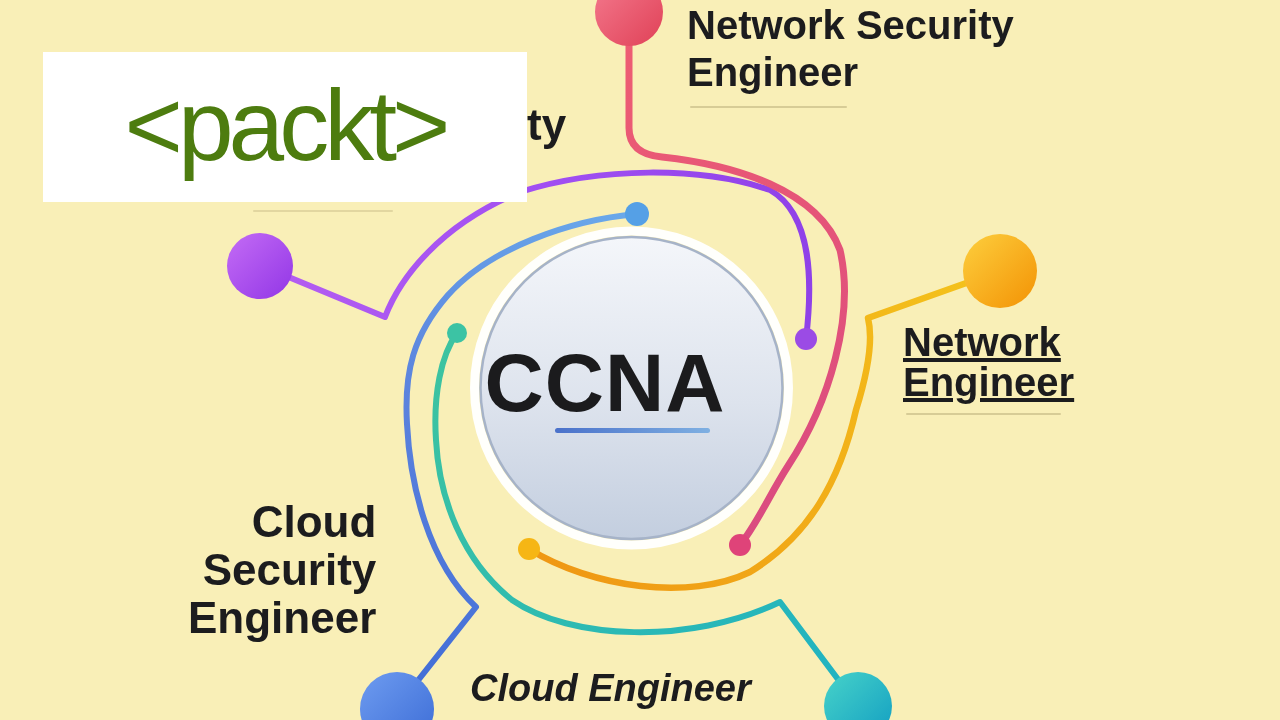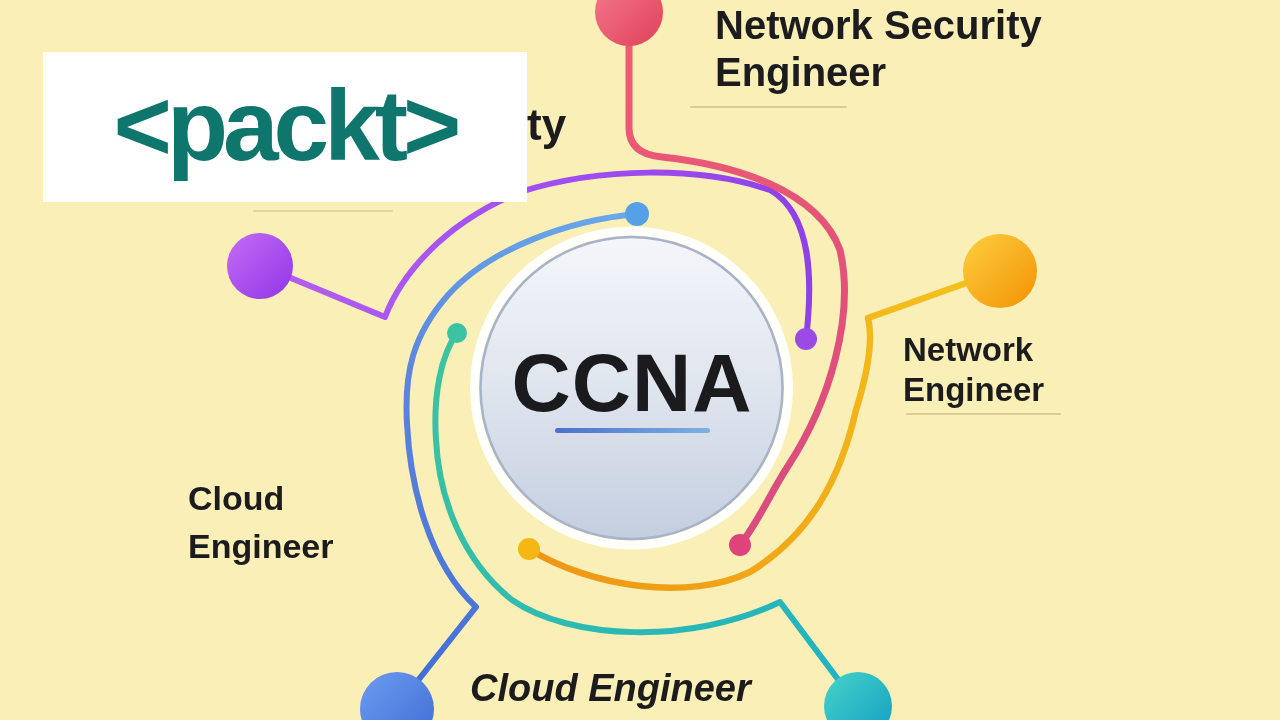--- a/index.html
+++ b/index.html
@@ -21,44 +21,44 @@
   }
 
   
   .label {
     position: absolute;
     z-index: 2;
     color: #1c1c1e;
     font-weight: bold;
     letter-spacing: 0;
   }
-  .label-nse   { left: 687px; top: 2px;   font-size: 40px; line-height: 47px; margin-left: 28px; }
-  .label-ne    { left: 903px; top: 330px; font-size: 33px; line-height: 40px; }
-  .label-cse   { left: 188px; top: 474px; font-size: 34px; line-height: 48px; }
+  .label-nse   { left: 687px; top: 2px;   font-size: 40px; line-height: 47px; }
+  .label-ne    { left: 903px; top: 322px; font-size: 40px; line-height: 40px; text-decoration: underline; }
+  .label-cse   { left: 188px; top: 498px; font-size: 44px; line-height: 48px; text-align: right; }
   .label-ce    { left: 470px; top: 666px; font-size: 38px; line-height: 44px; font-style: italic; }
   .label-frag  { left: 527px; top: 103px; font-size: 44px; line-height: 44px; }
 
   .label .line { display: block; }
 
   .underline {
     position: absolute;
     z-index: 2;
     height: 2px;
     background: rgba(95, 80, 35, 0.22);
     border-radius: 1px;
   }
   .underline-nse    { left: 690px; top: 106px; width: 157px; }
   .underline-ne     { left: 906px; top: 413px; width: 155px; }
   .underline-hidden { left: 253px; top: 210px; width: 140px; opacity: .7; }
 
   
   .ccna-title {
     position: absolute;
     z-index: 2;
-    left: 452px; top: 338px; width: 360px;
+    left: 425px; top: 338px; width: 360px;
     font-size: 82px; line-height: 90px;
     font-weight: bold;
     letter-spacing: 1px;
     color: #1b1b1d;
     text-align: center;
   }
   .ccna-underline {
     position: absolute;
     z-index: 2;
     left: 555px; top: 428px;
@@ -73,23 +73,23 @@
     z-index: 3;
     left: 43px; top: 52px;
     width: 484px; height: 150px;
     background: #ffffff;
     display: flex;
     align-items: center;
     justify-content: center;
   }
   .logo-text {
     font-size: 100px;
-    font-weight: bold;
+    font-weight: normal;
     letter-spacing: -5px;
-    color: #0f766e;
+    color: #4d7c0f;
     transform: translateY(-2px);
   }
 </style>
 </head>
 <body>
 
 <div class="canvas">
 
   <svg class="art-layer" width="1280" height="720" viewBox="0 0 1280 720">
     <defs>
@@ -177,20 +177,21 @@
   <div class="underline underline-nse"></div>
 
   <div class="label label-ne">
     <span class="line">Network</span>
     <span class="line">Engineer</span>
   </div>
   <div class="underline underline-ne"></div>
 
   <div class="label label-cse">
     <span class="line">Cloud</span>
+    <span class="line">Security</span>
     <span class="line">Engineer</span>
   </div>
 
   <div class="label label-ce">
     <span class="line">Cloud Engineer</span>
   </div>
 
   <div class="logo-box">
     <span class="logo-text">&lt;packt&gt;</span>
   </div>

